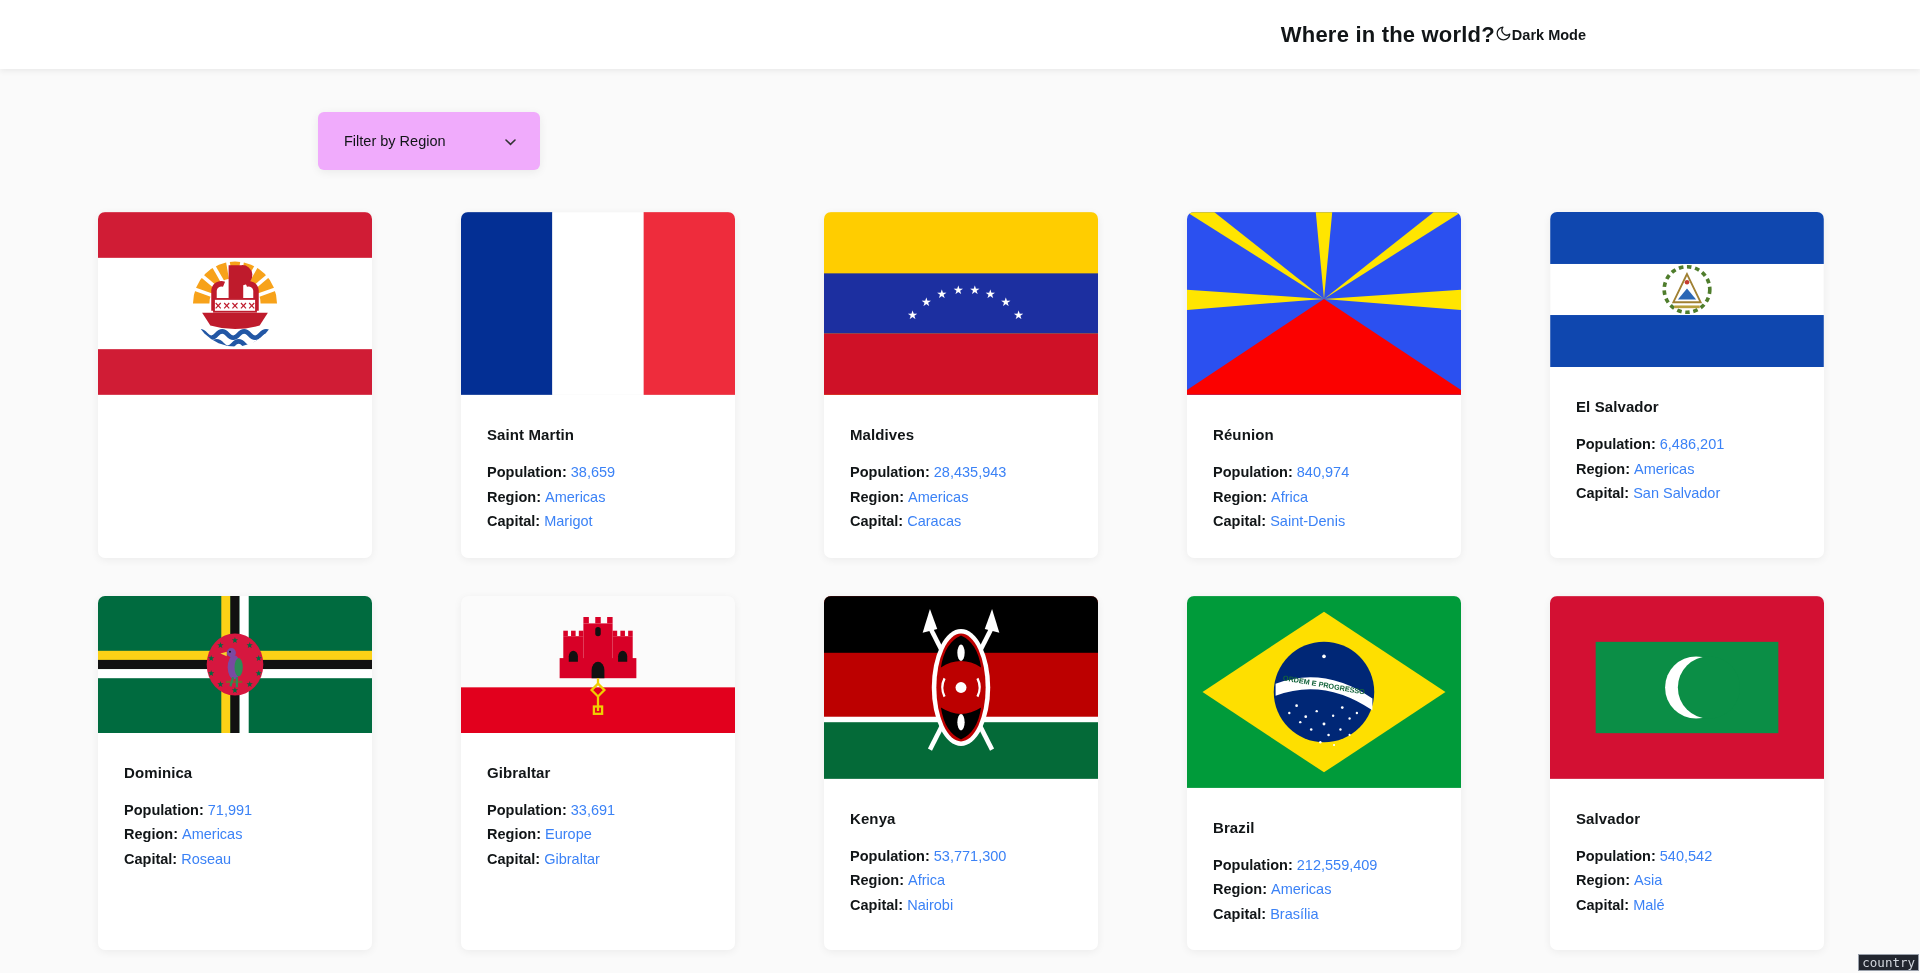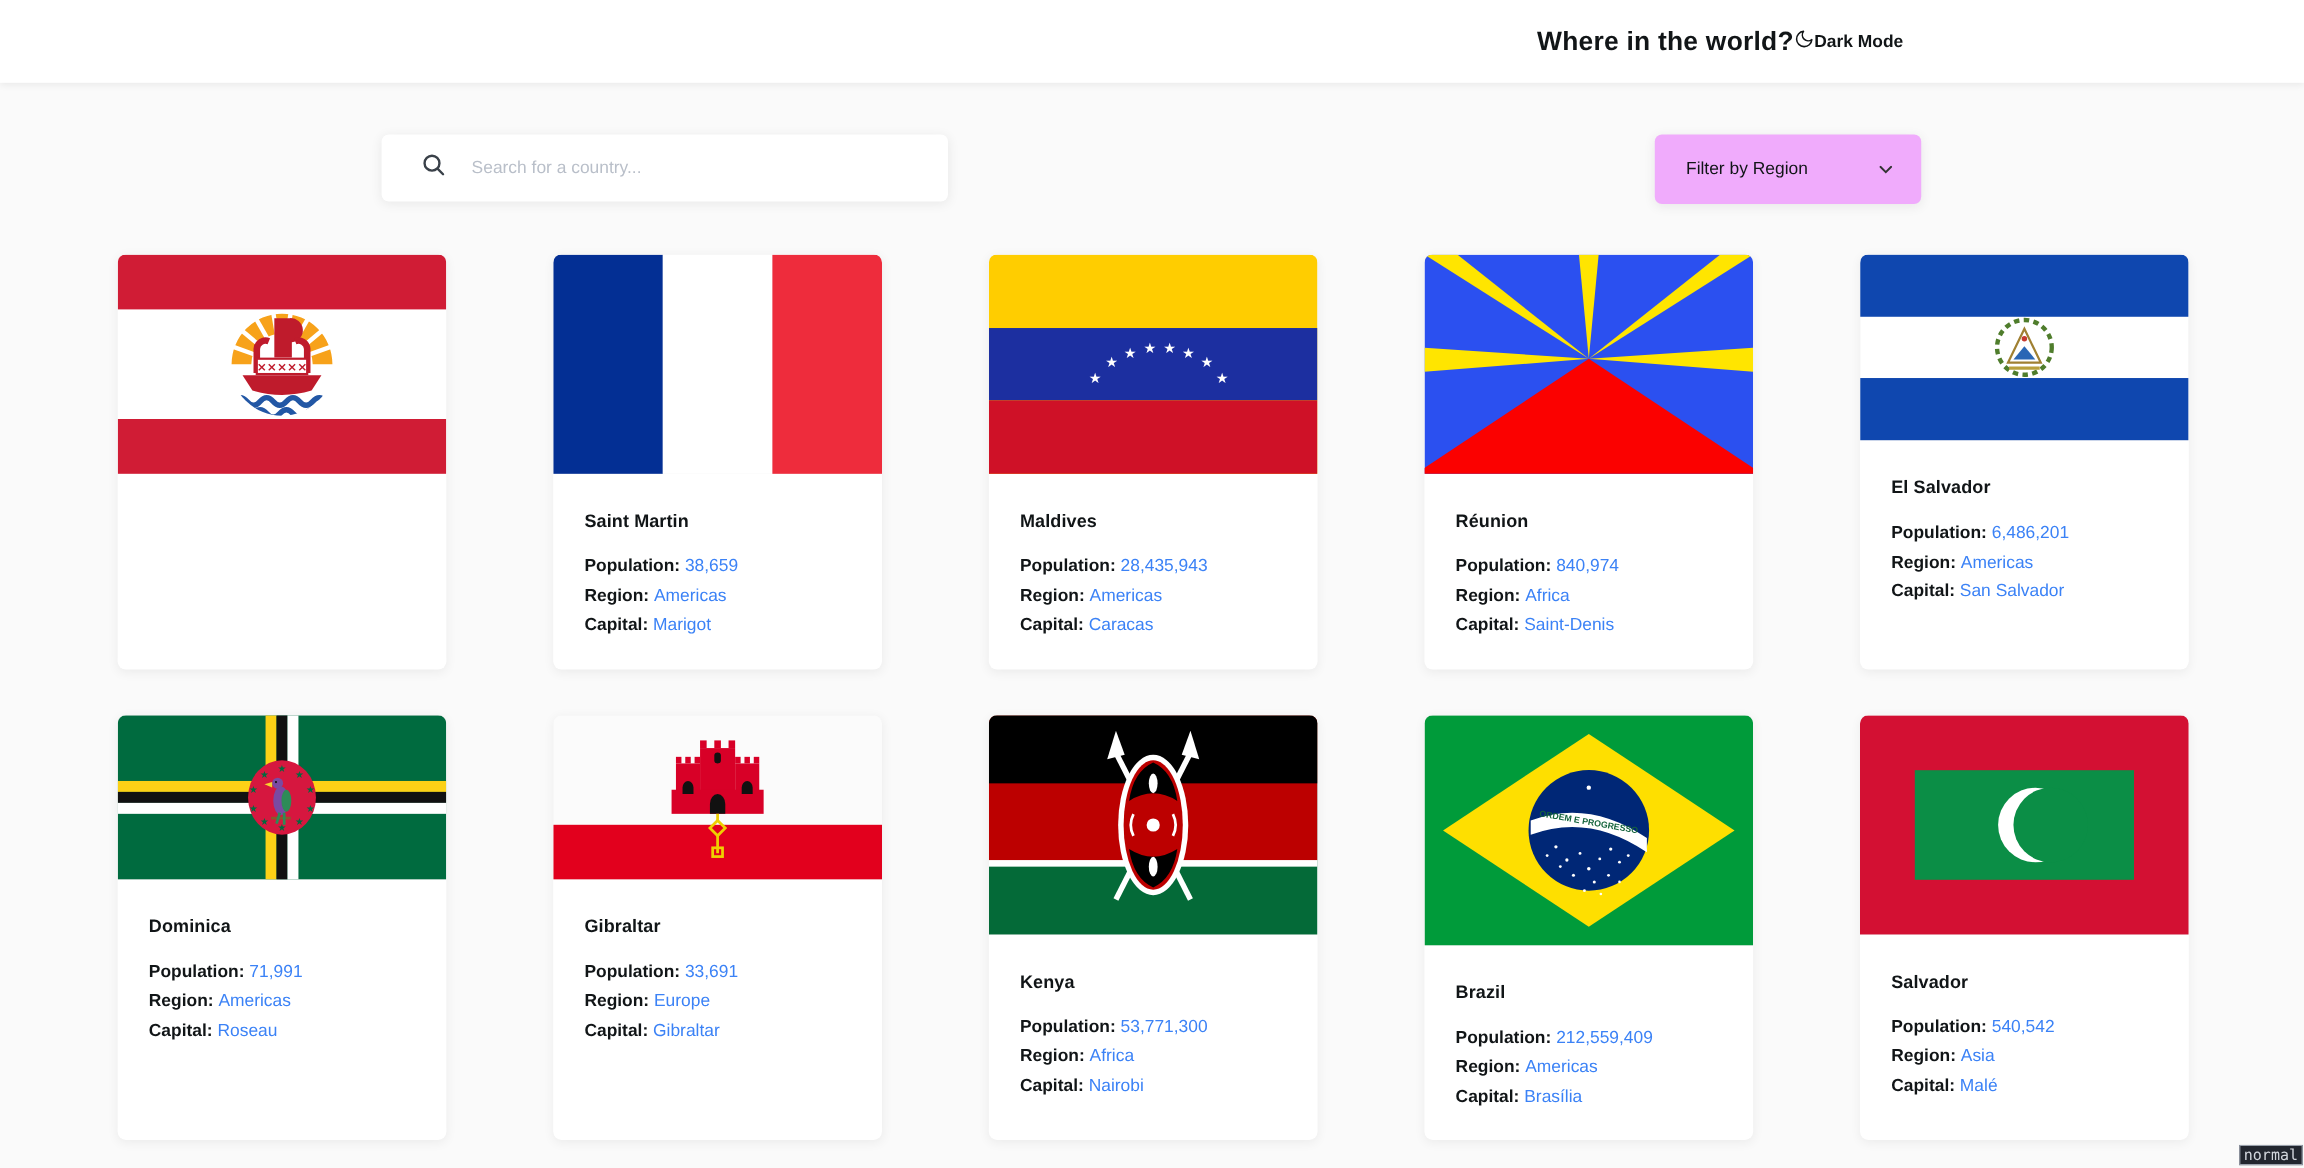--- a/index.html
+++ b/index.html
@@ -39,29 +39,20 @@
     <span class="icon-svg">
       <svg width="17" height="17" viewBox="0 0 24 24" fill="none" stroke="#111517" stroke-width="1.8" stroke-linecap="round" stroke-linejoin="round">
         <path d="M21 12.79A9 9 0 1 1 11.21 3 7 7 0 0 0 21 12.79z"></path>
       </svg>
     </span>
     <span>Dark Mode</span>
   </button>
 </header>
 
 <div class="controls">
-  <div class="search-box">
-    <span class="icon-svg">
-      <svg width="19" height="19" viewBox="0 0 19 19" fill="none" stroke="#3a4149" stroke-width="2" stroke-linecap="round">
-        <circle cx="8" cy="8" r="6.2"></circle>
-          <line x1="12.8" y1="12.8" x2="17.2" y2="17.2"></line>
-      </svg>
-    </span>
-    <input type="text" placeholder="Search for a country..." style="">
-  </div>
   <div class="filter">
     <span>Filter by Region</span>
     <span class="icon-svg">
       <svg width="11" height="7" viewBox="0 0 11 7" fill="none" stroke="#333" stroke-width="1.6" stroke-linecap="round">
         <polyline points="1,1 5.5,5.4 10,1"></polyline>
       </svg>
     </span>
   </div>
 </div>
 
@@ -349,13 +340,13 @@
       </div>
     <div class="card-body">
       <h2 class="cname">Salvador</h2>
     <p class="line"><span class="lab">Population:</span><span class="val">&nbsp;540,542</span></p>
         <p class="line"><span class="lab">Region:</span><span class="val">&nbsp;Asia</span></p>
         <p class="line"><span class="lab">Capital:</span><span class="val">&nbsp;Malé</span></p>
       </div>
   </article>
 </main>
 
-<div class="mode-badge">normal</div>
+<div class="mode-badge">country</div>
 
 </body></html>

